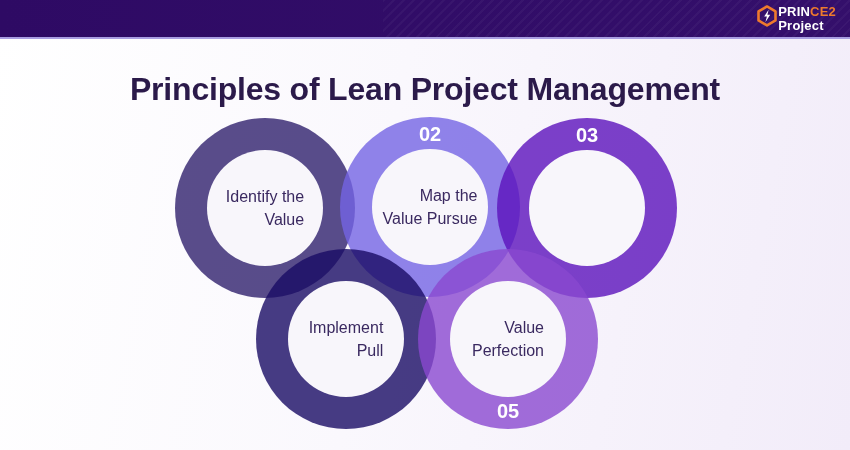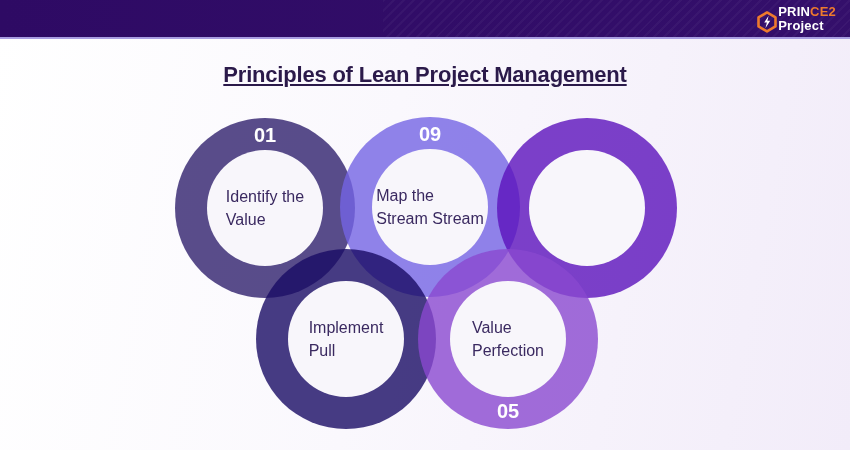--- a/index.html
+++ b/index.html
@@ -13,49 +13,49 @@
     position:relative;height:37px;width:100%;
     background:linear-gradient(90deg,var(--topbar-bg),#340f6b);
     border-bottom:2px solid var(--topbar-accent-line);
   }
   .topbar::after{
     content:"";position:absolute;right:0;top:0;bottom:0;width:55%;
     background:repeating-linear-gradient(135deg,rgba(255,255,255,0.035) 0 2px,transparent 2px 7px);
     pointer-events:none;
   }
   .logo{position:absolute;right:14px;top:50%;transform:translateY(-50%);
-    display:flex;align-items:flex-end;z-index:2;cursor:pointer;}
+    display:flex;align-items:flex-start;z-index:2;cursor:pointer;}
   .logo-icon{display:flex;align-items:center;}
   .logo-text{display:flex;flex-direction:column;line-height:1.08;
     font-weight:700;font-size:13px;letter-spacing:.2px;}
   .logo-text .white{color:#ffffff;}
   .logo-text .orange{color:var(--logo-orange);}
   .logo-text .line2{color:#ffffff;}
   
   h1.title{
-    position:absolute;left:0;right:0;top:62px;margin:0;text-align:center;
-    font-size:22px;font-weight:800;letter-spacing:-.2px;color:var(--title-text);text-decoration:underline;
+    position:absolute;left:0;right:0;top:62px;margin:9px;text-align:center;
+    font-size:32px;font-weight:800;letter-spacing:-.2px;color:var(--title-text);
   }
   
   .diagram{position:absolute;inset:0;}
   .circle{position:absolute;width:180px;height:180px;}
   .diagram .circle:nth-child(1){left:175px;top:118px;z-index:1;}
   .diagram .circle:nth-child(2){left:340px;top:117px;z-index:2;}
   .diagram .circle:nth-child(3){left:497px;top:118px;z-index:3;}
   .diagram .circle:nth-child(4){left:256px;top:249px;z-index:4;}
   .diagram .circle:nth-child(5){left:418px;top:249px;z-index:5;}
   .ring{position:absolute;inset:0;border-radius:50%;}
   .inner{position:absolute;inset:32px;border-radius:50%;}
   .num{position:absolute;left:0;right:0;text-align:center;
     font-size:20px;font-weight:700;}
   .num.top{top:6px;}
   .num.bottom{bottom:6px;}
   .label{
     position:absolute;inset:34px;display:flex;align-items:center;justify-content:center;
-    text-align:left;white-space:pre-line;font-size:16px;line-height:1.45;
+    text-align:right;white-space:pre-line;font-size:16px;line-height:1.45;
   }
 </style>
 </head>
 <body>
 
 <div class="page">
 
   <header class="topbar">
     <div class="logo">
       <span class="logo-icon">
@@ -70,34 +70,34 @@
       </span>
     </div>
   </header>
 
   <h1 class="title">Principles of Lean Project Management</h1>
 
   <div class="diagram" id="diagram">
       <div class="circle">
     <div class="ring" style="background: rgba(47, 32, 109, 0.8);"></div>
     <div class="inner" style="background: rgb(248, 246, 251);"></div>
-    <div class="num top" style="color: rgb(255, 255, 255);">01</div>
     <div class="label" style="color: rgb(58, 41, 96);">Identify the
 Value</div>
   </div>
       <div class="circle">
     <div class="ring" style="background: rgba(116, 100, 228, 0.8);"></div>
     <div class="inner" style="background: rgb(248, 246, 251);"></div>
-    <div class="num top" style="color: rgb(255, 255, 255);">09</div>
+    <div class="num top" style="color: rgb(255, 255, 255);">02</div>
     <div class="label" style="color: rgb(58, 41, 96);">Map the
-Stream Stream</div>
+Value Pursue</div>
   </div>
       <div class="circle">
     <div class="ring" style="background: rgba(91, 18, 188, 0.8);"></div>
     <div class="inner" style="background: rgb(248, 246, 251);"></div>
+    <div class="num top" style="color: rgb(255, 255, 255);">03</div>
   </div>
       <div class="circle">
     <div class="ring" style="background: rgba(25, 11, 100, 0.8);"></div>
     <div class="inner" style="background: rgb(248, 246, 251);"></div>
     <div class="label" style="color: rgb(58, 41, 96);">Implement
 Pull</div>
   </div>
       <div class="circle">
     <div class="ring" style="background: rgba(138, 72, 208, 0.8);"></div>
     <div class="inner" style="background: rgb(248, 246, 251);"></div>

